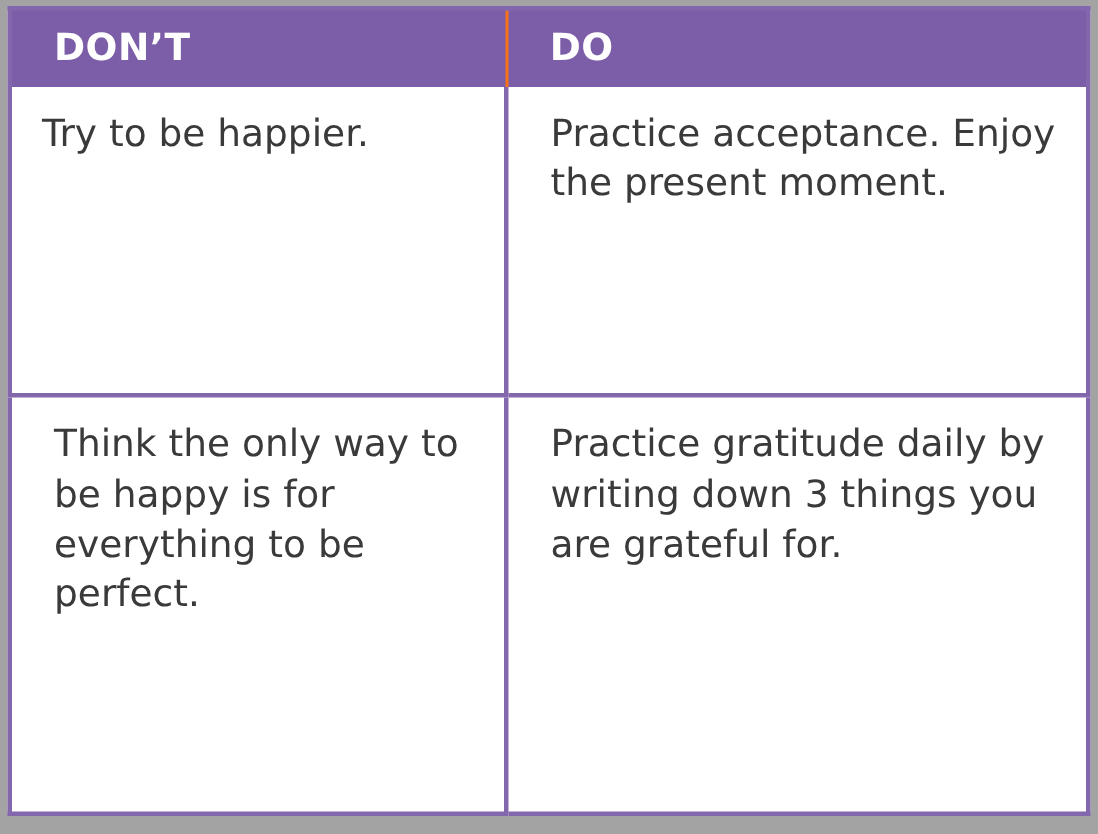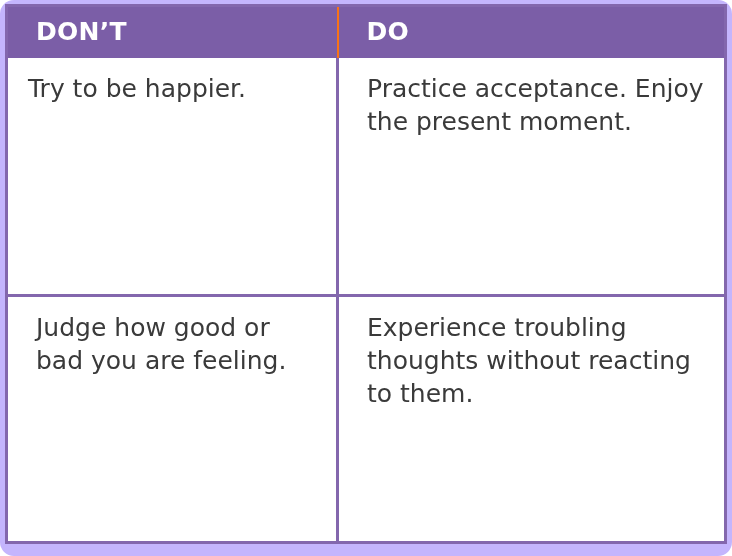--- a/index.html
+++ b/index.html
@@ -11,23 +11,22 @@
     width: 732px;
     height: 556px;
     overflow: hidden;
     font-family: "DejaVu Sans", sans-serif;
   }
 
   .page {
     position: relative;
     width: 732px;
     height: 556px;
-    background: #c4b5fd;
+    background: #a3a3a3;
     box-sizing: border-box;
-    border-radius: 14px;
   }
 
   .table-wrap {
     position: absolute;
     left: 5px;
     top: 4px;
     width: 719px;
     height: 540px;
     box-sizing: border-box;
   }
@@ -124,24 +123,24 @@
       </thead>
       <tbody>
         <tr class="row-1">
           <td class="body-cell left-col">
             <span class="cell-text">Try to be happier.</span>
           </td>
           <td class="body-cell right-col">
             <span class="cell-text">Practice acceptance. Enjoy the present moment.</span>
           </td>
         </tr>
-        <tr class="row-3">
+        <tr class="row-2">
           <td class="body-cell left-col">
-            <span class="cell-text">Judge how good or bad you are feeling.</span>
+            <span class="cell-text">Think the only way to be happy is for everything to be perfect.</span>
           </td>
           <td class="body-cell right-col">
-            <span class="cell-text">Experience troubling thoughts without reacting to them.</span>
+            <span class="cell-text">Practice gratitude daily by writing down 3 things you are grateful for.</span>
           </td>
         </tr>
       </tbody>
     </table>
   </div>
 </div>
 
 </body></html>

